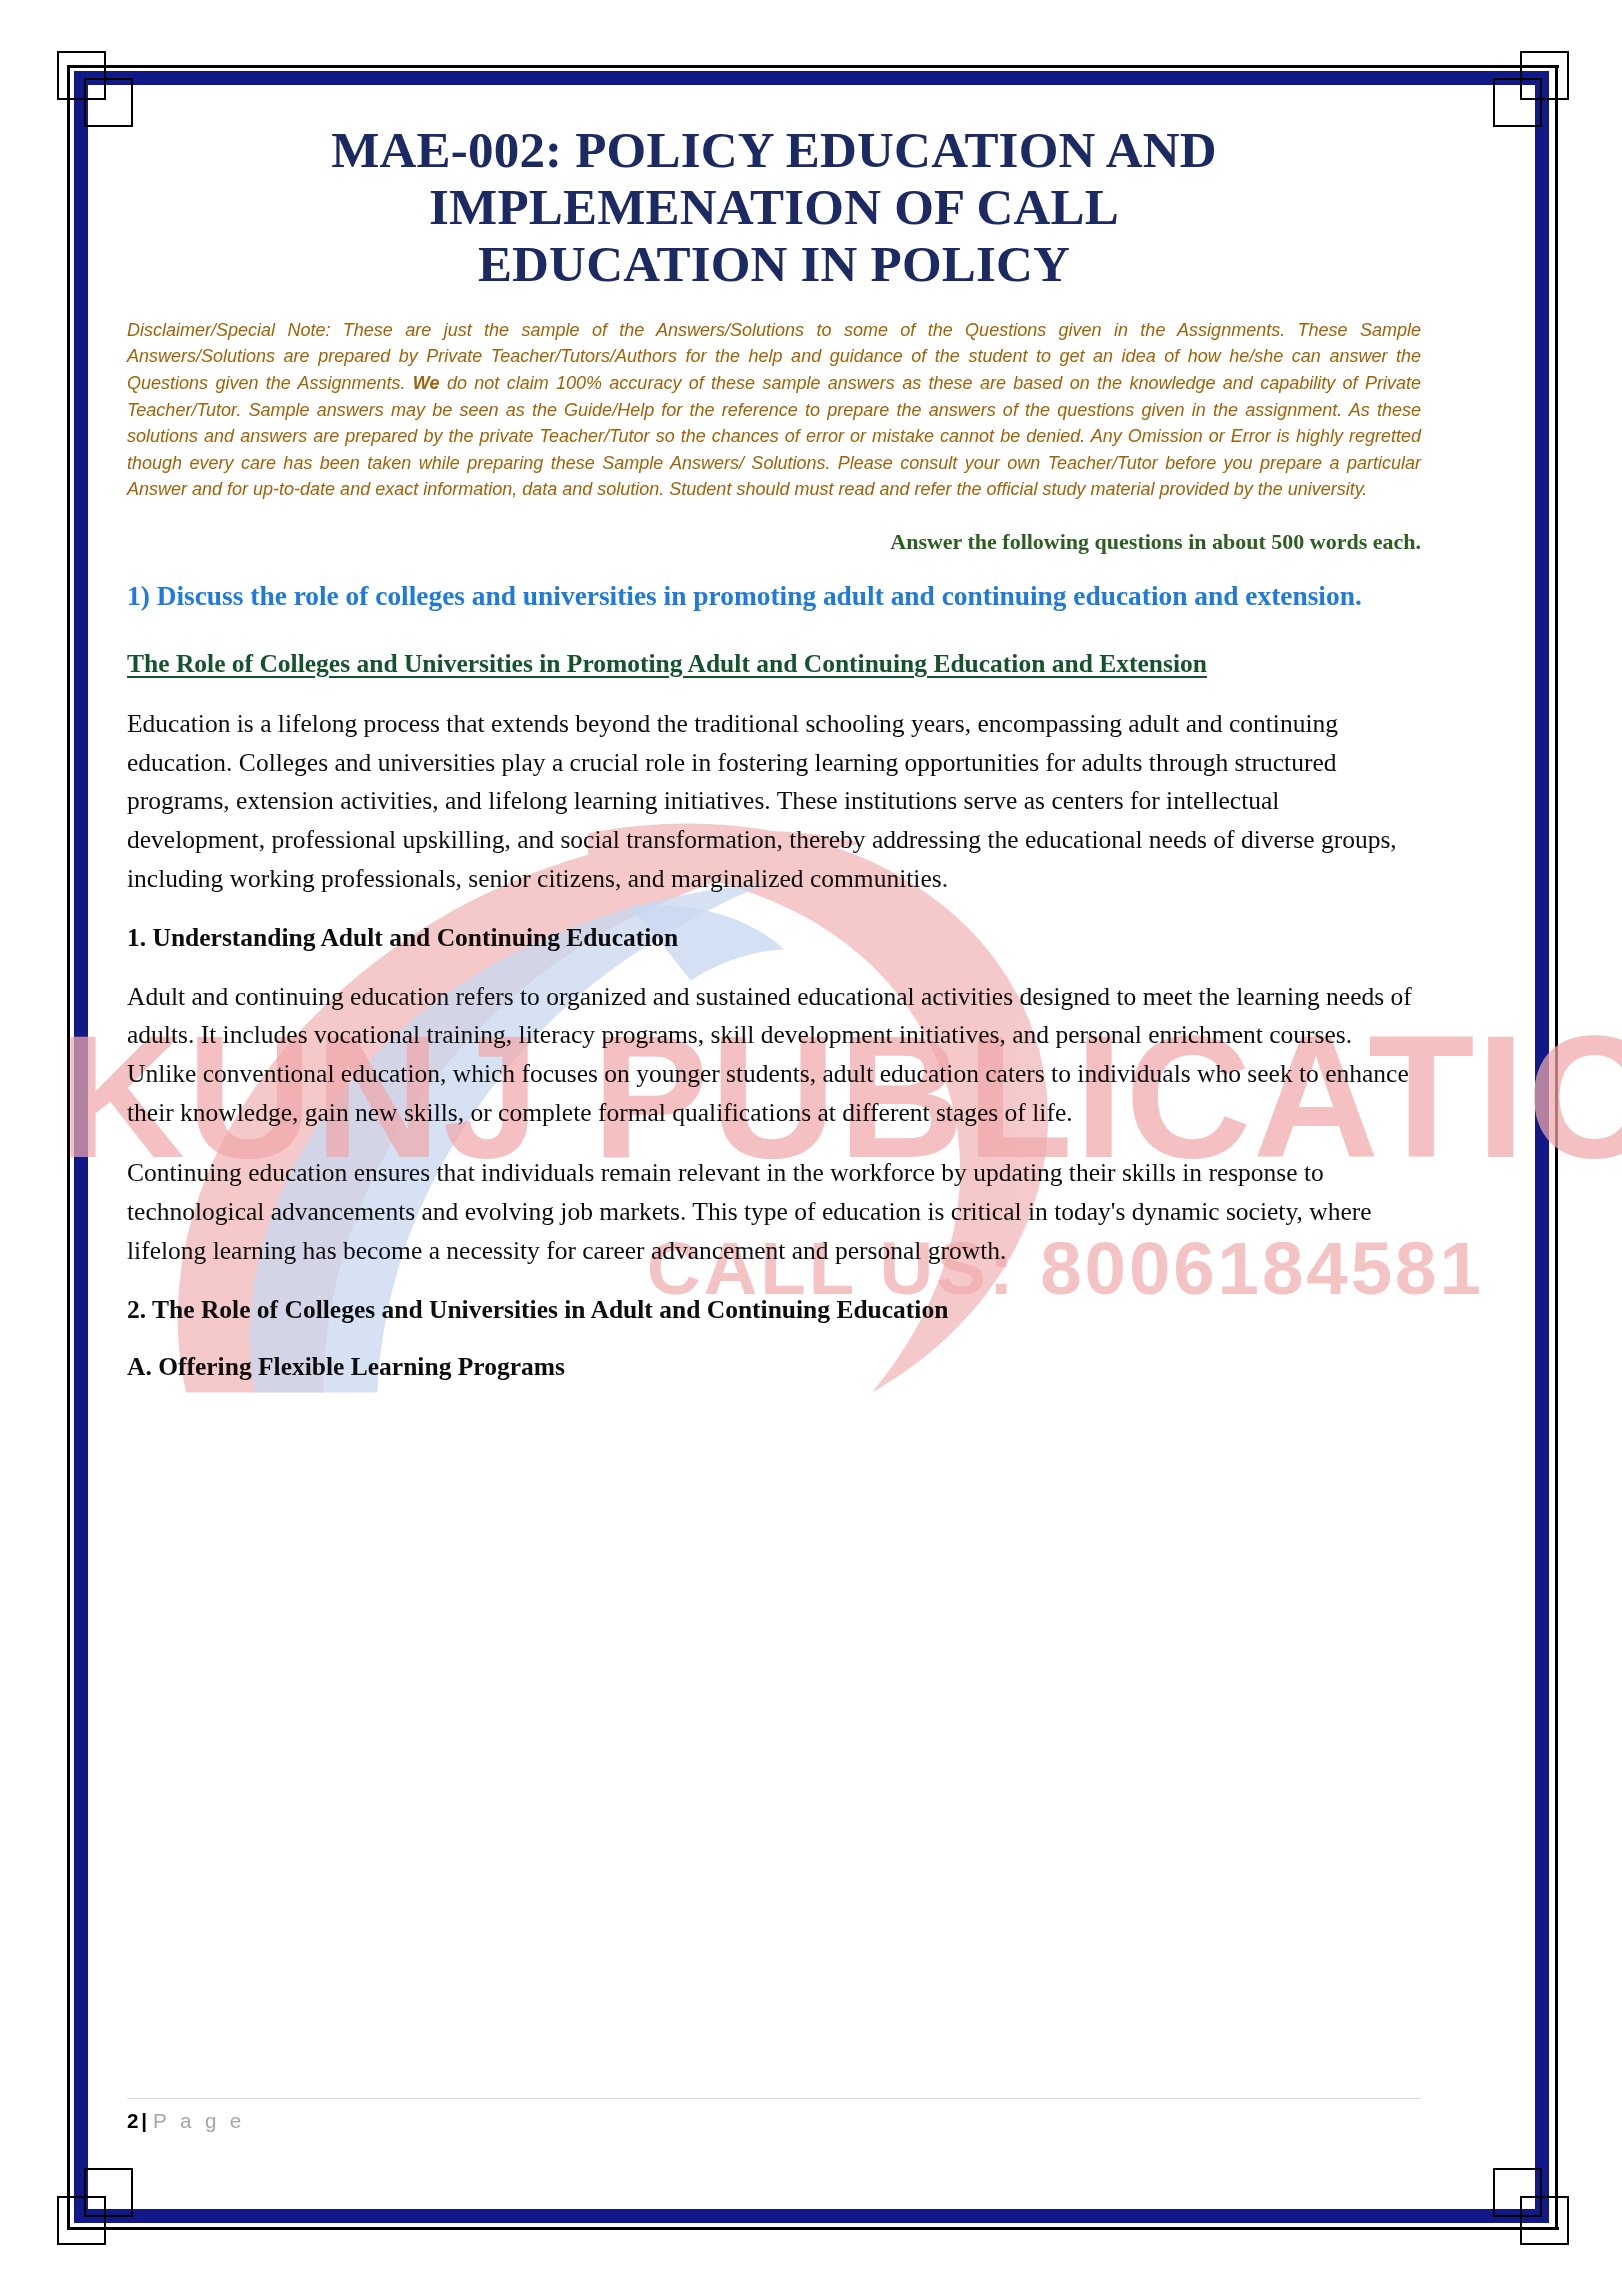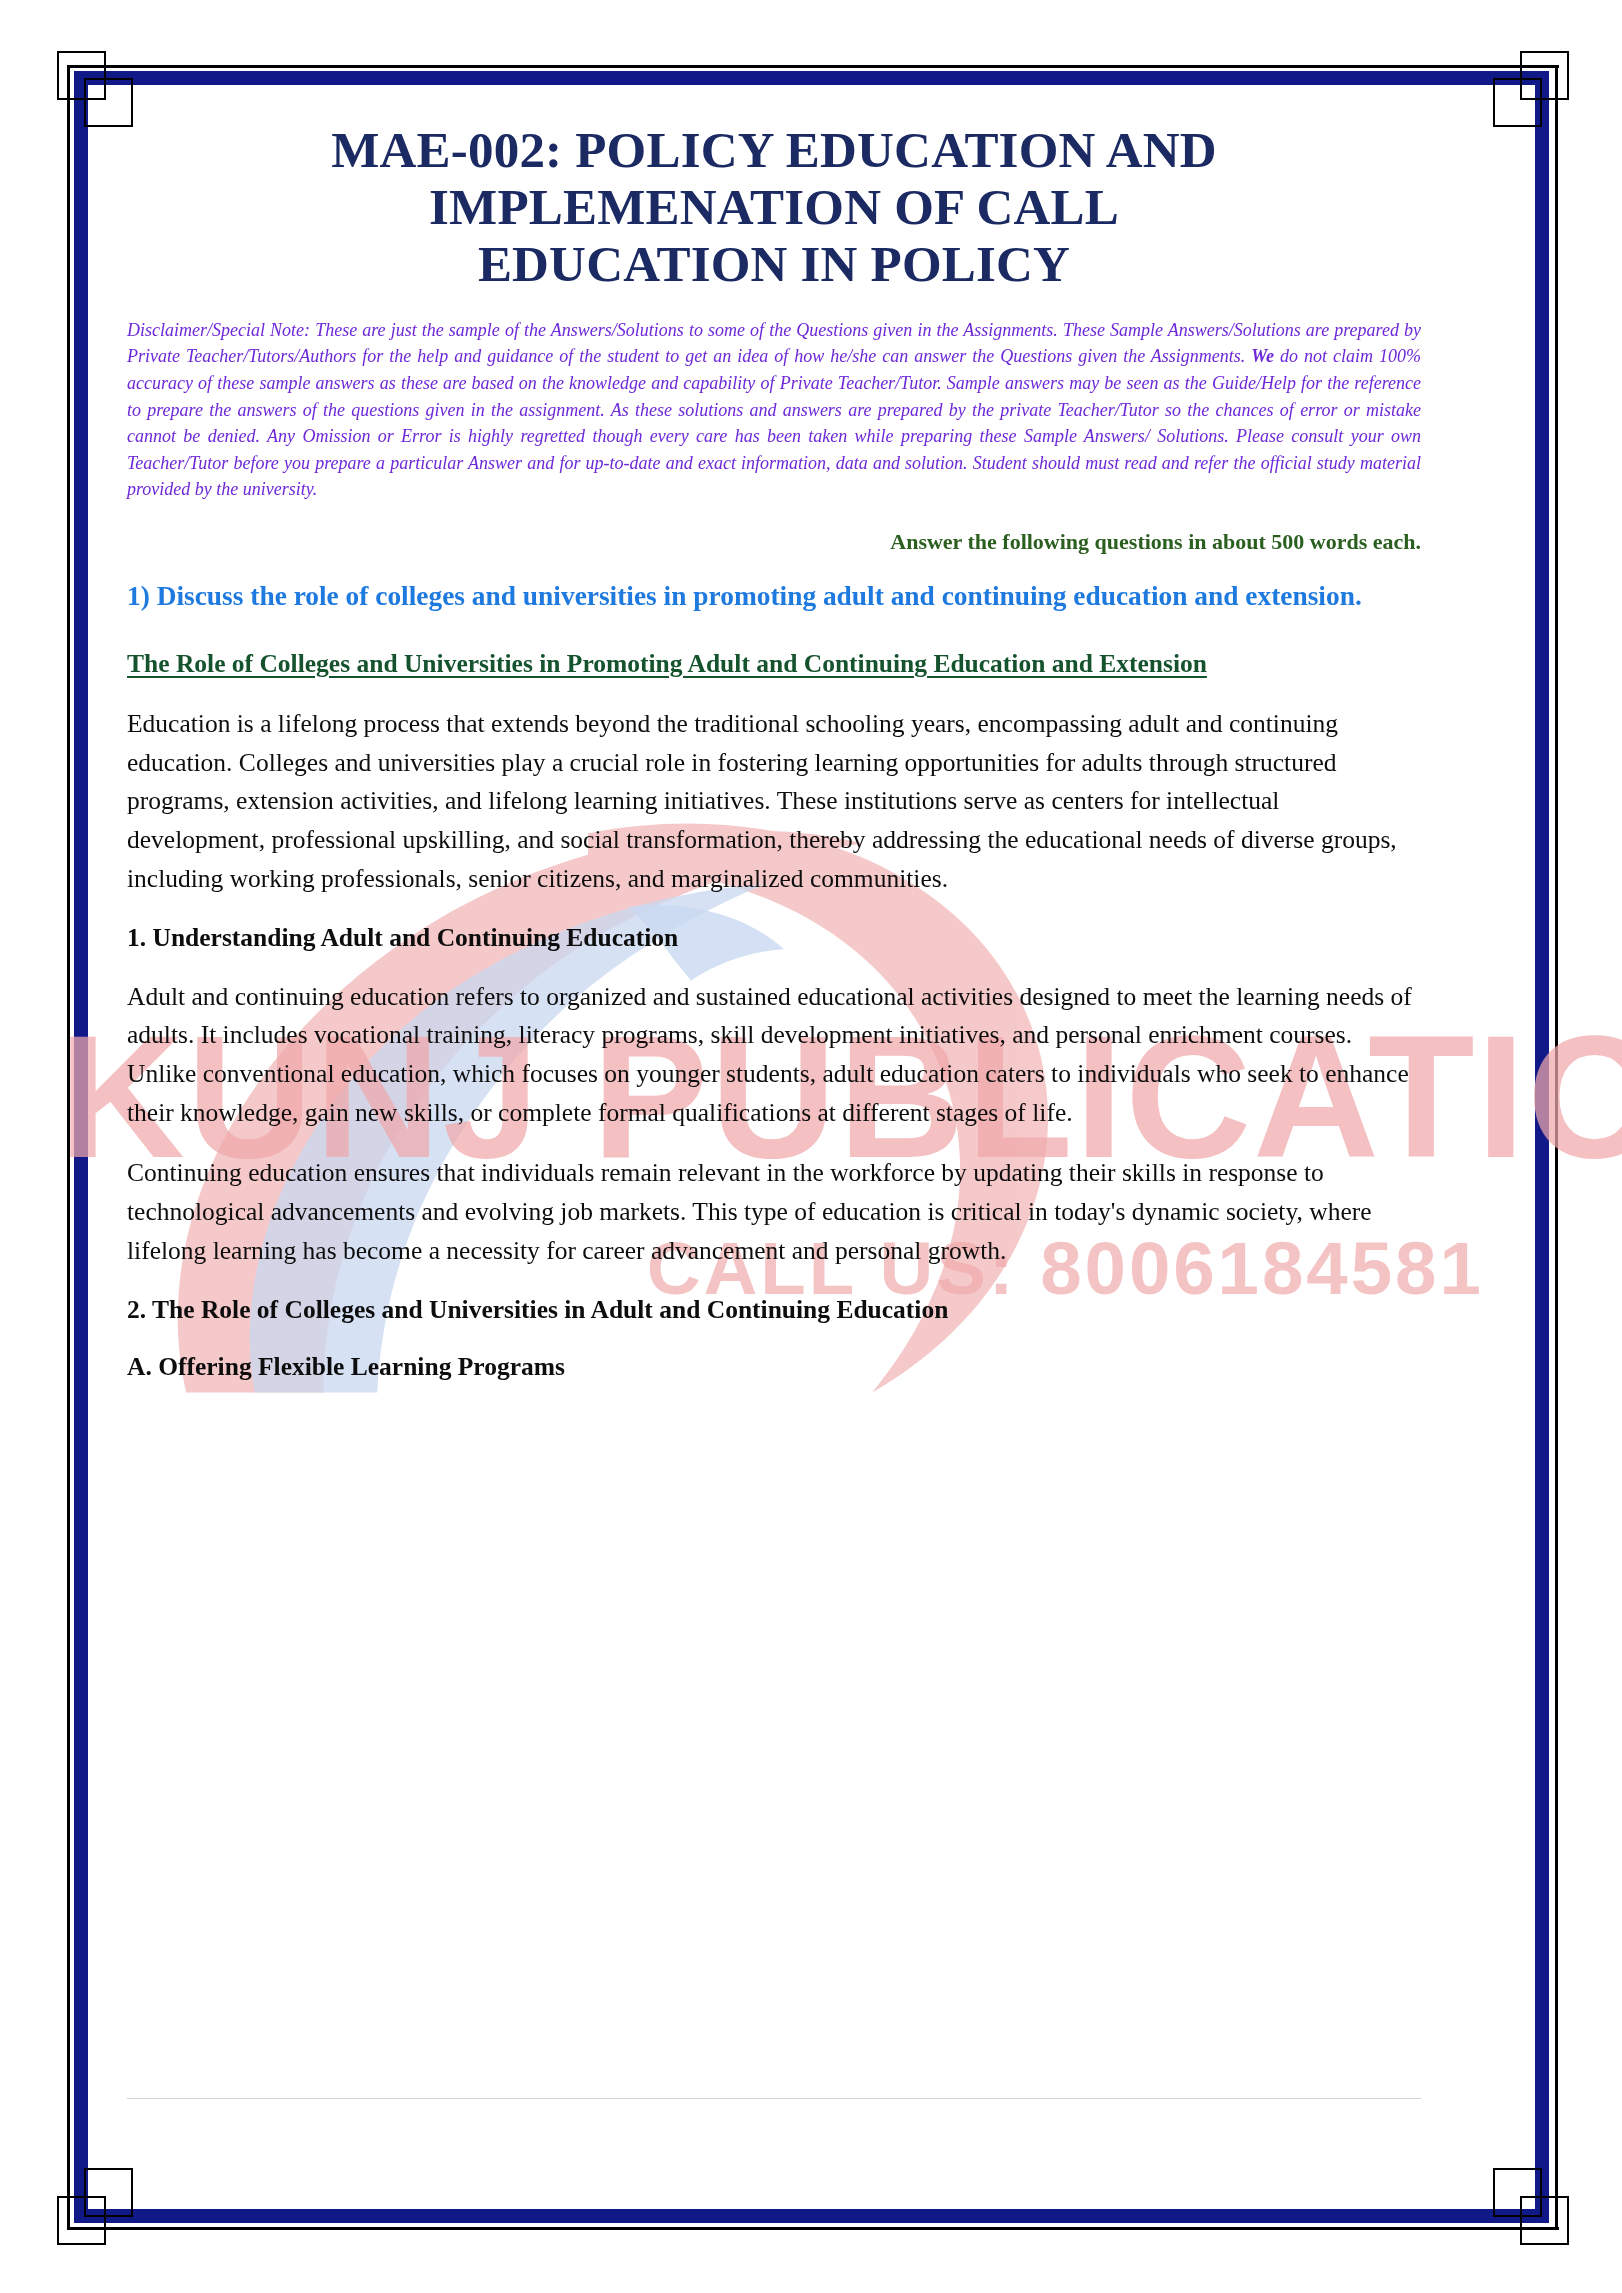--- a/index.html
+++ b/index.html
@@ -87,25 +87,25 @@
     font-weight: bold;
     font-size: 51px;
     line-height: 1.12;
     color: #1b2a63;
     text-align: center;
     margin: 5.9px 0 23.5px 0;
     letter-spacing: 0.2px;
   }
 
   .disclaimer {
-    font-family: Liberation Serif, serif;
+    font-family: Liberation Sans, sans-serif;
     font-style: italic;
     font-size: 18px;
     line-height: 1.48;
-    color: #6d28d9;
+    color: #a16207;
     text-align: justify;
     margin: 0 0 25.5px 0;
   }
   .disclaimer b { font-weight: bold; font-style: italic; }
 
   .instruction {
     font-family: "Liberation Serif", serif;
     font-weight: bold;
     font-size: 22px;
     color: #2b5f1f;
@@ -255,16 +255,19 @@
     <p class="body-para">Continuing education ensures that individuals remain relevant in the workforce by updating their skills in response to technological advancements and evolving job markets. This type of education is critical in today's dynamic society, where lifelong learning has become a necessity for career advancement and personal growth.</p>
 
     <p class="sub-heading">2. The Role of Colleges and Universities in Adult and Continuing Education</p>
 
     <p class="sub-heading">A. Offering Flexible Learning Programs</p>
 
   </div>
 
   <div id="footer">
     <div class="footer-rule"></div>
+    <div class="footer-text">
+      <span class="footer-num">2</span><span class="footer-sep">|</span><span class="footer-label">P a g e</span>
+    </div>
   </div>
 
 </div>
 
 
 </body></html>

